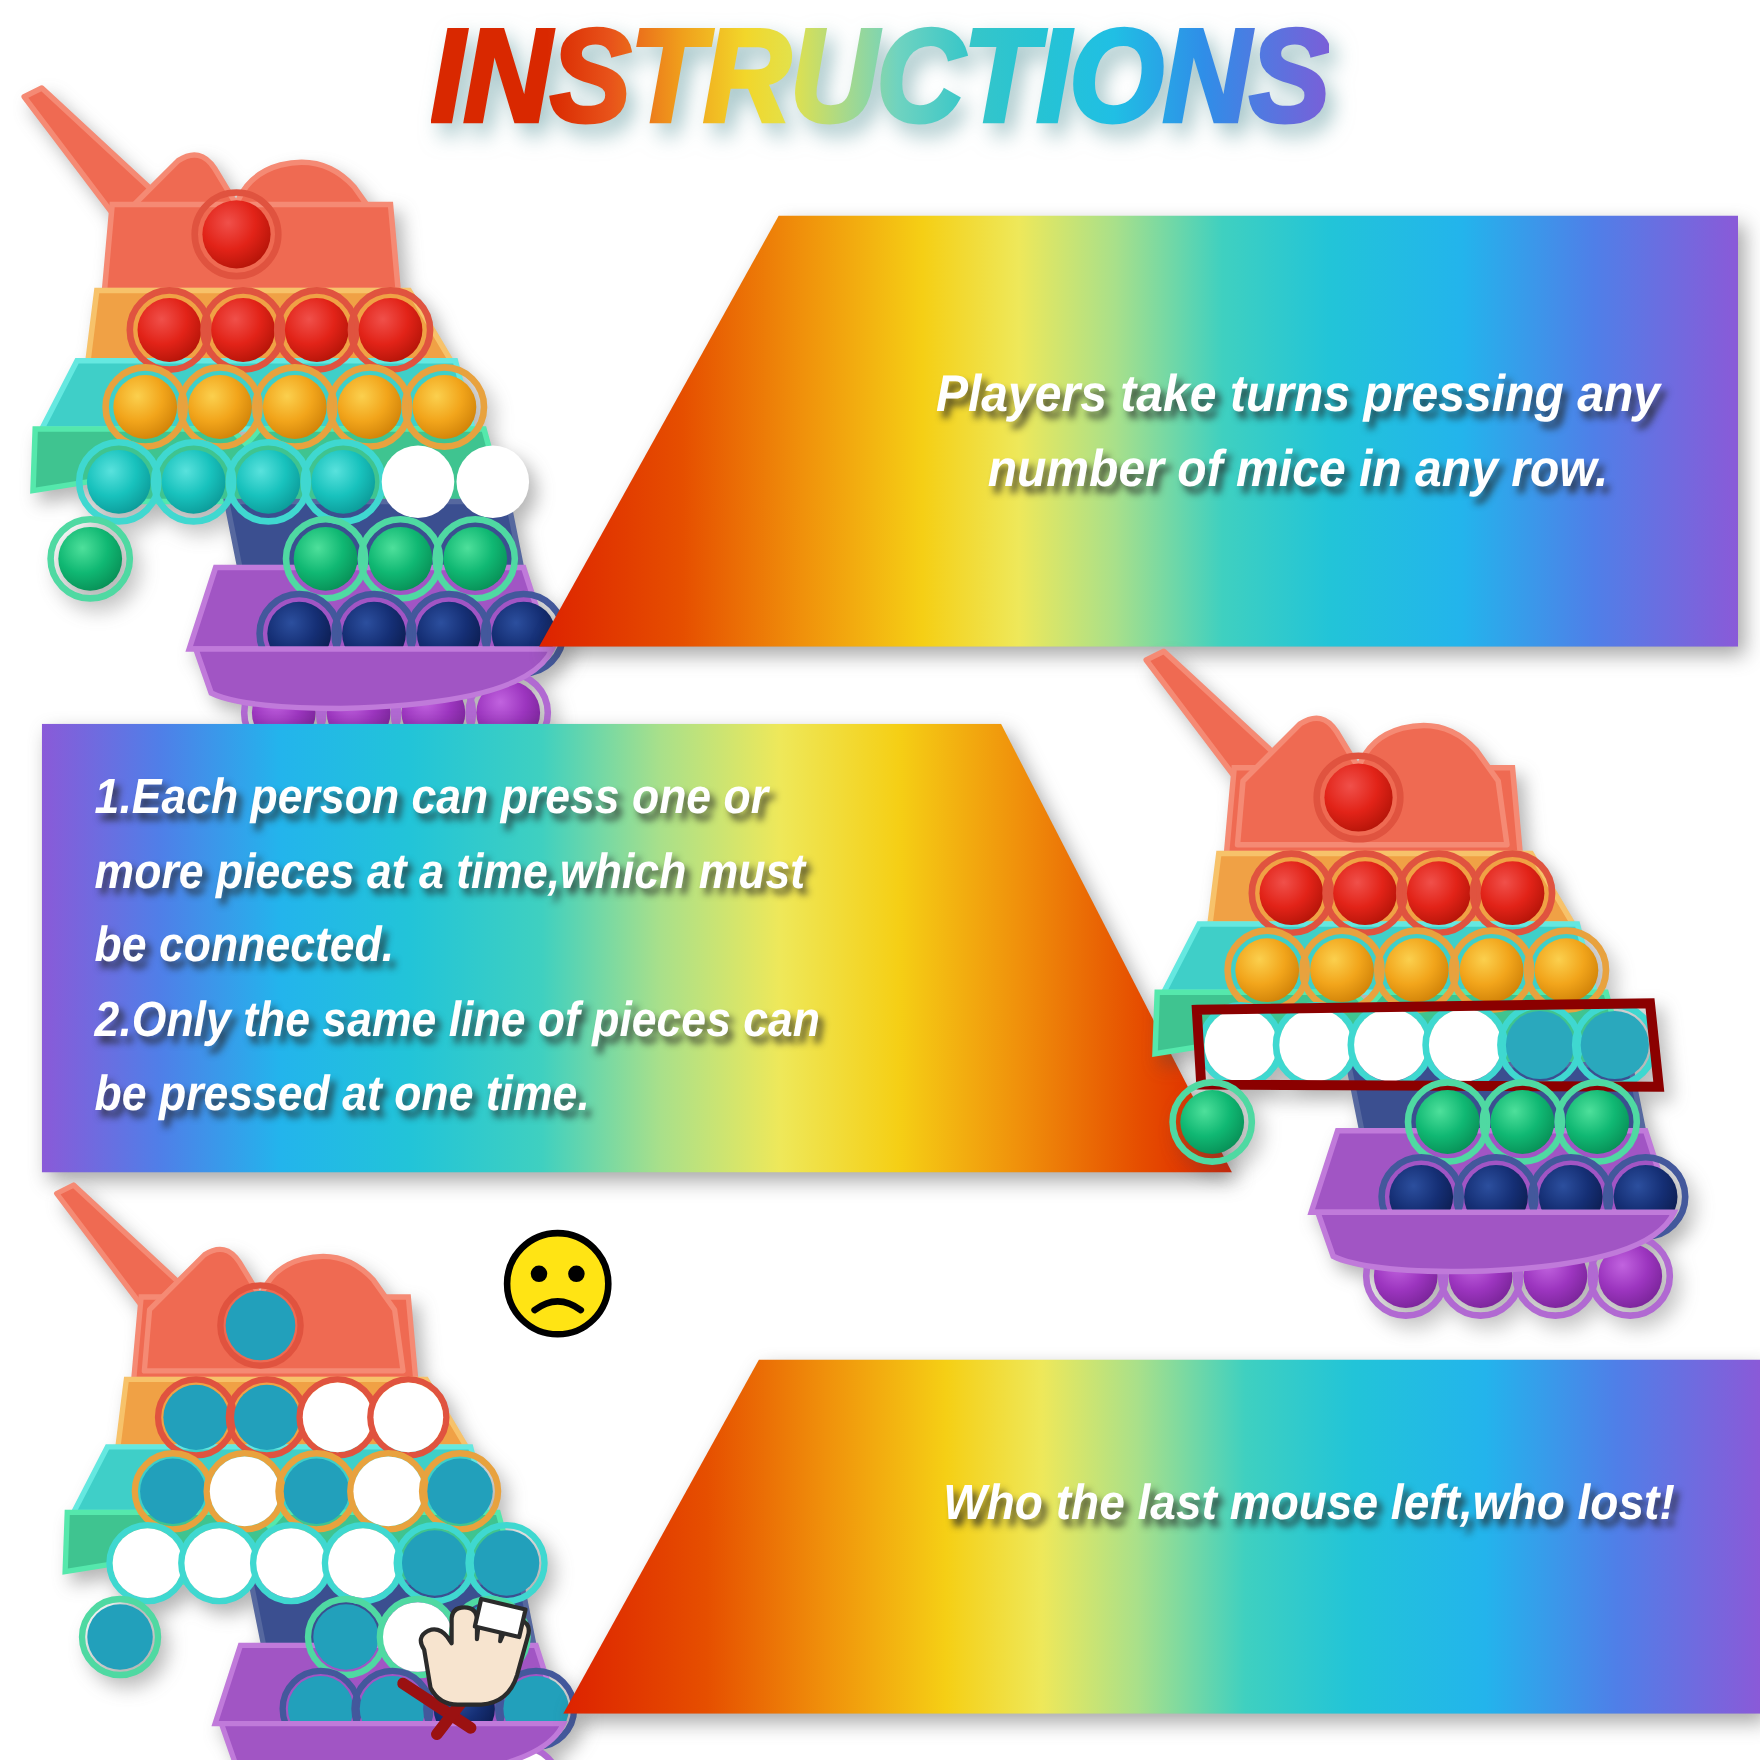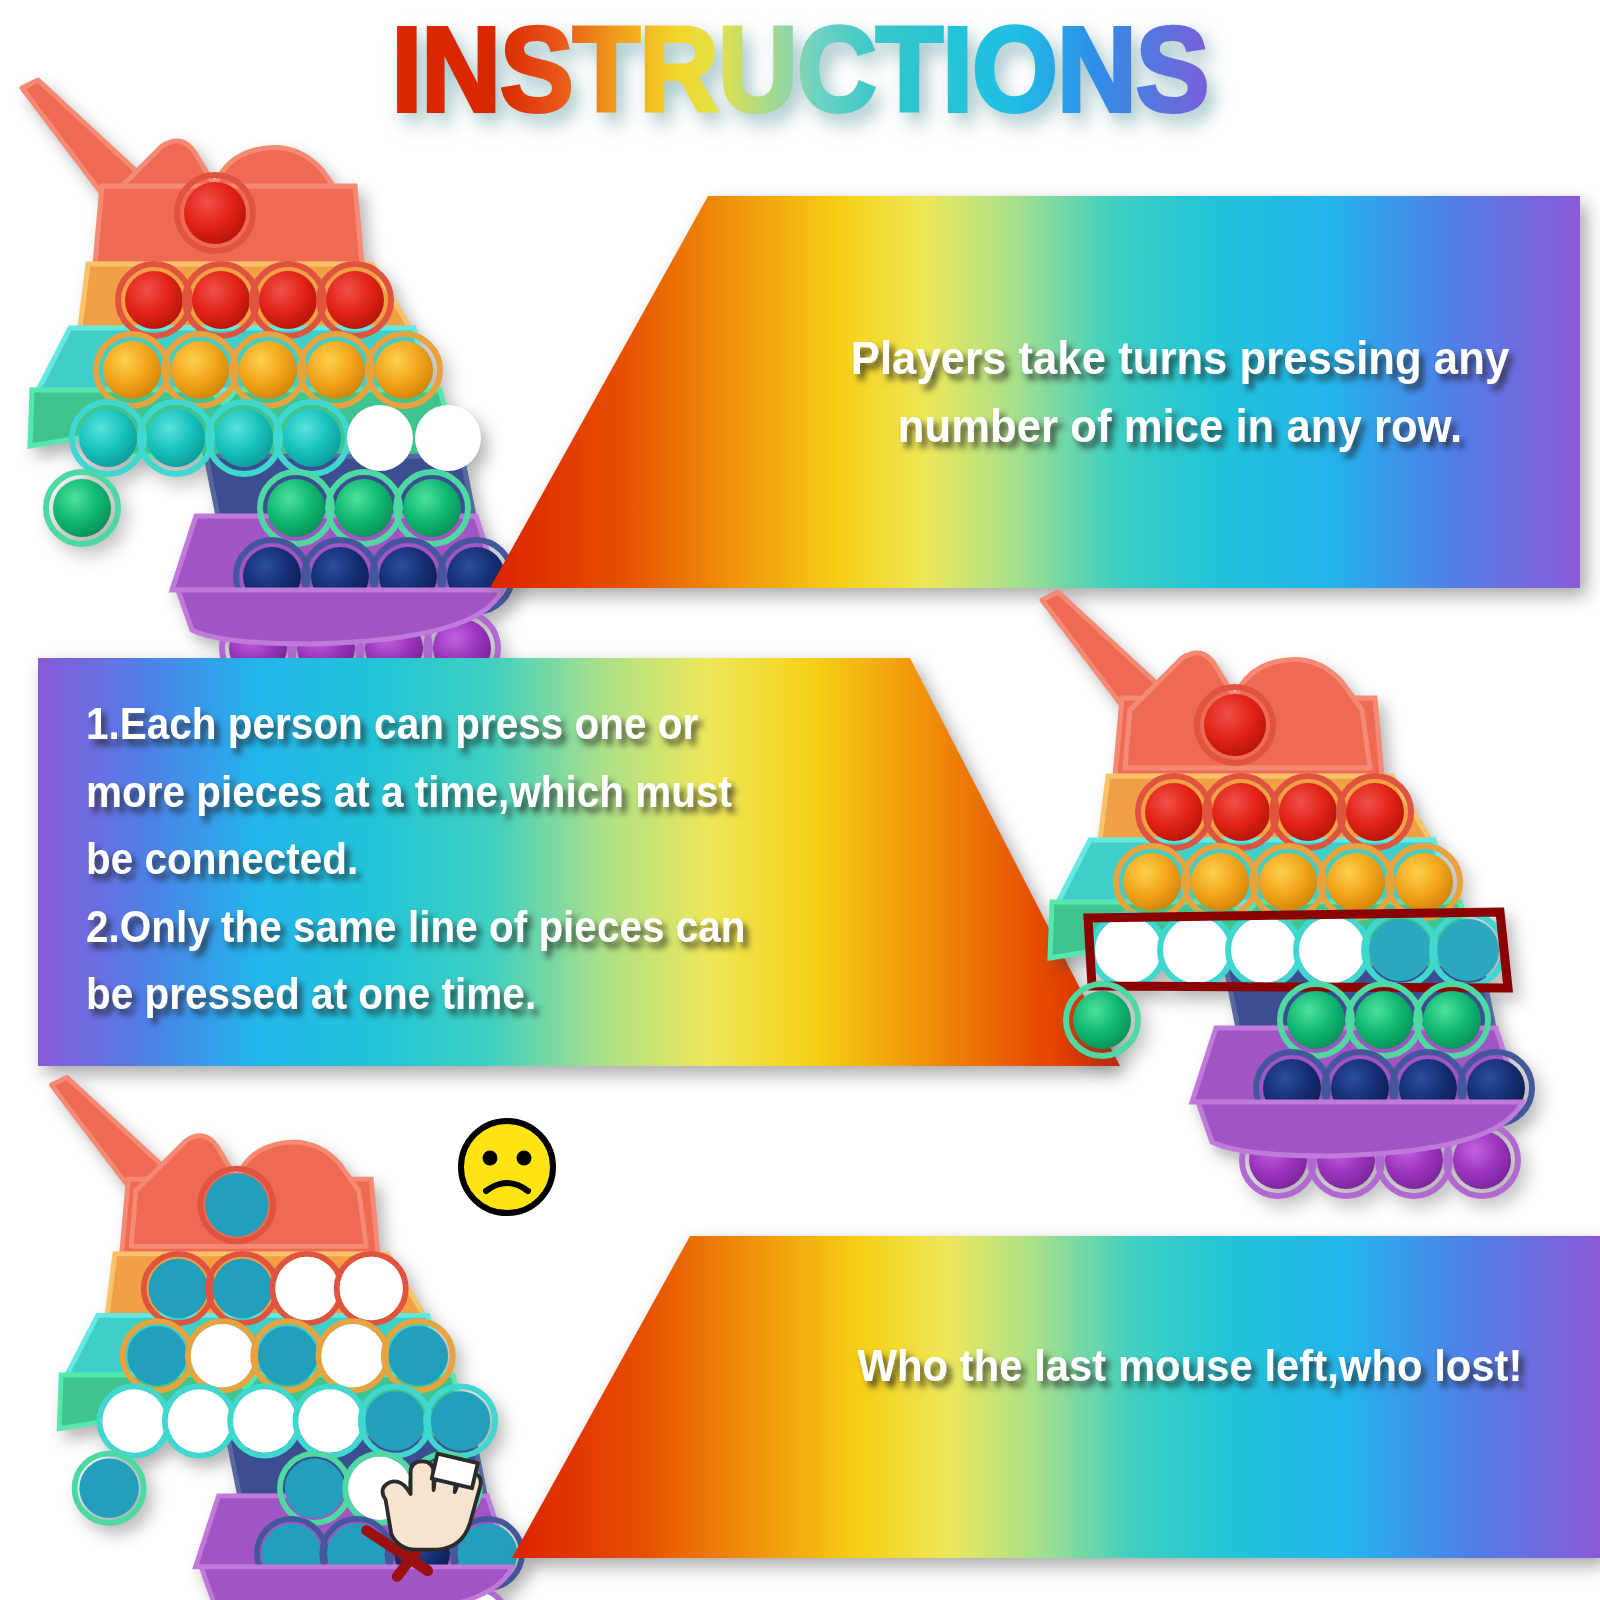--- a/index.html
+++ b/index.html
@@ -1,21 +1,21 @@
 <!DOCTYPE html>
 <html><head>
 <meta charset="utf-8">
 <style>
   html,body{margin:0;padding:0;}
   body{
     width:1600px;height:1600px;background:#ffffff;
     font-family:"Liberation Sans", sans-serif;
     overflow:hidden;position:relative;
   }
-  .stage{position:absolute;inset:0;width:1600px;height:1440px;}
+  .stage{position:absolute;inset:0;width:1600px;height:1440px;font-style:italic;}
 
   
   .title{
     position:absolute;left:0;top:6px;width:1600px;text-align:center;
     font-family:"Liberation Sans", sans-serif;
     font-weight:700;font-size:120px;letter-spacing:-1px;
     line-height:1.05;
     -webkit-text-stroke:4px transparent;
     transform:scaleX(0.92);
   }

